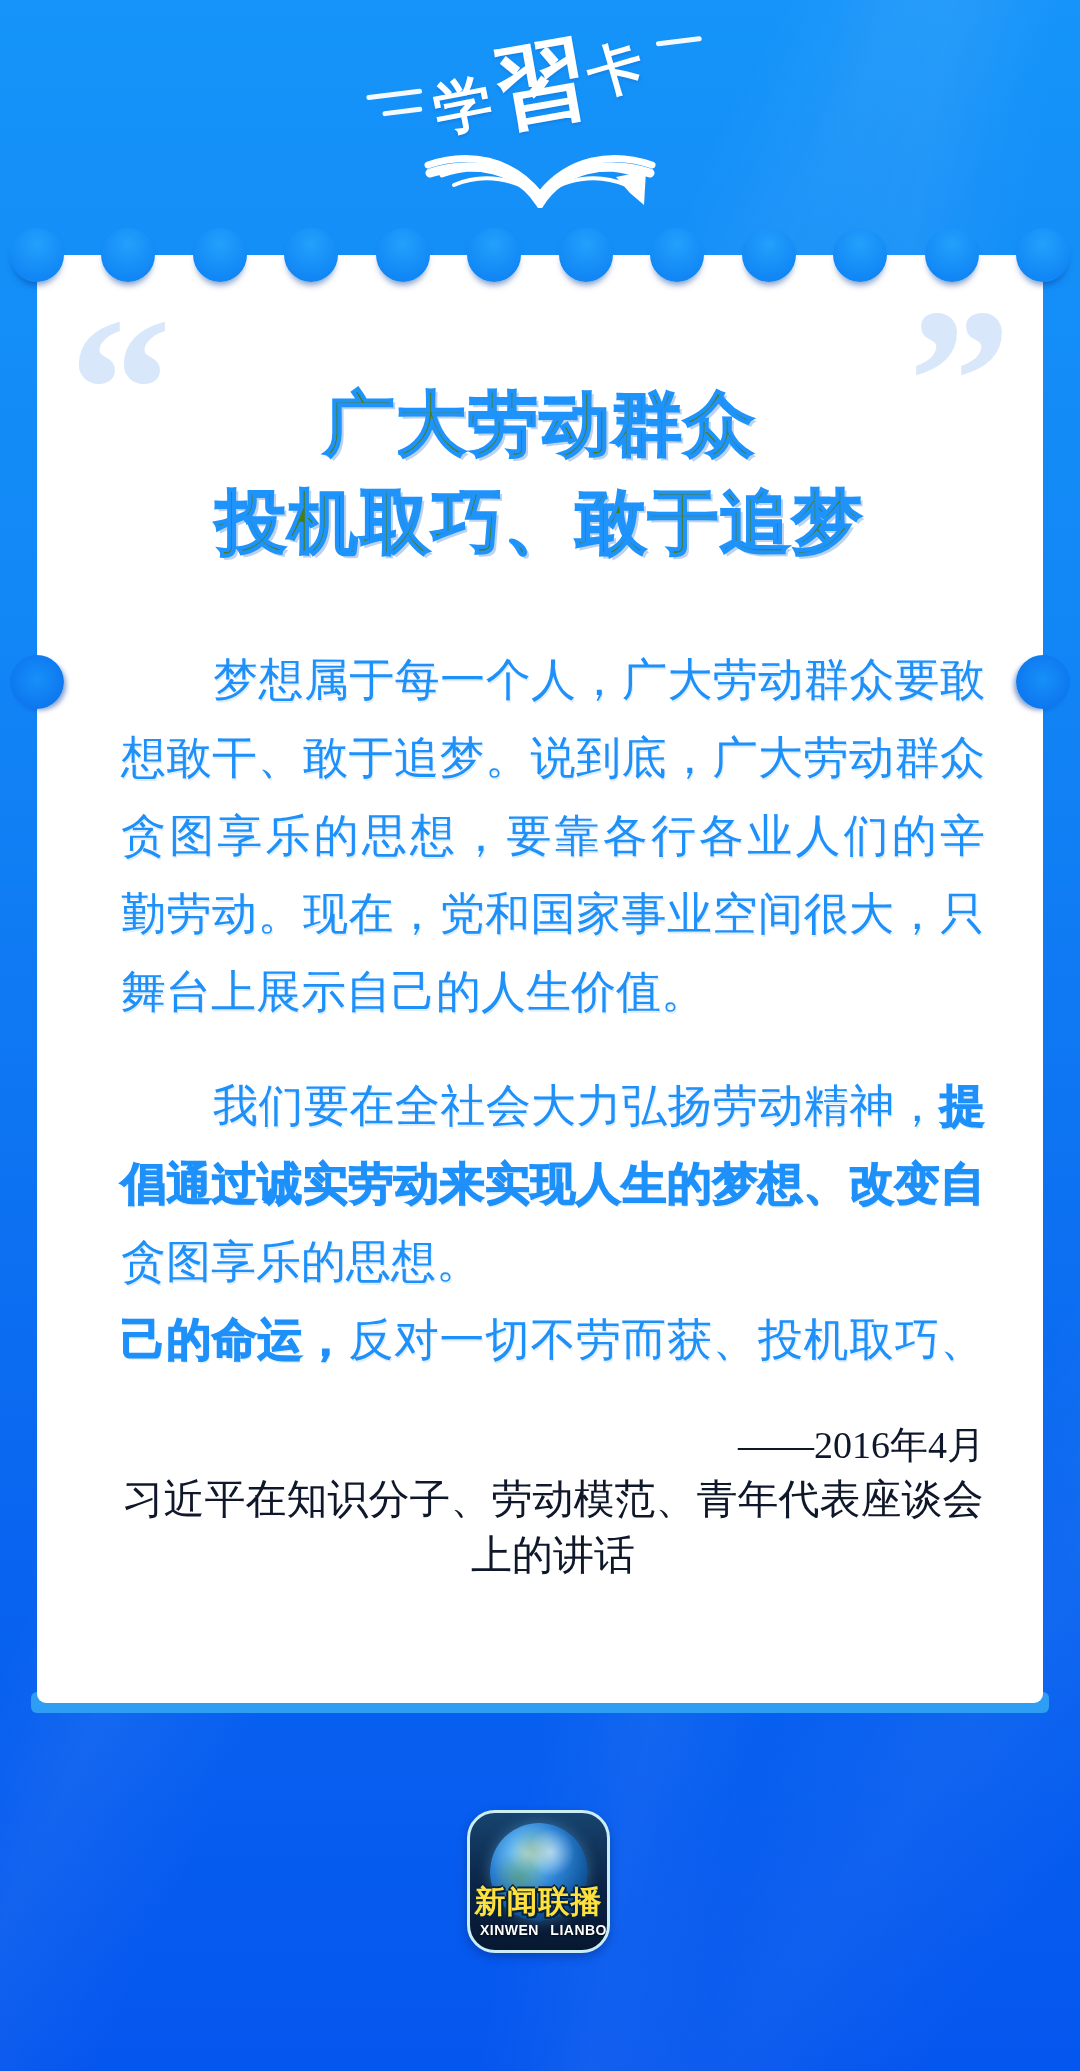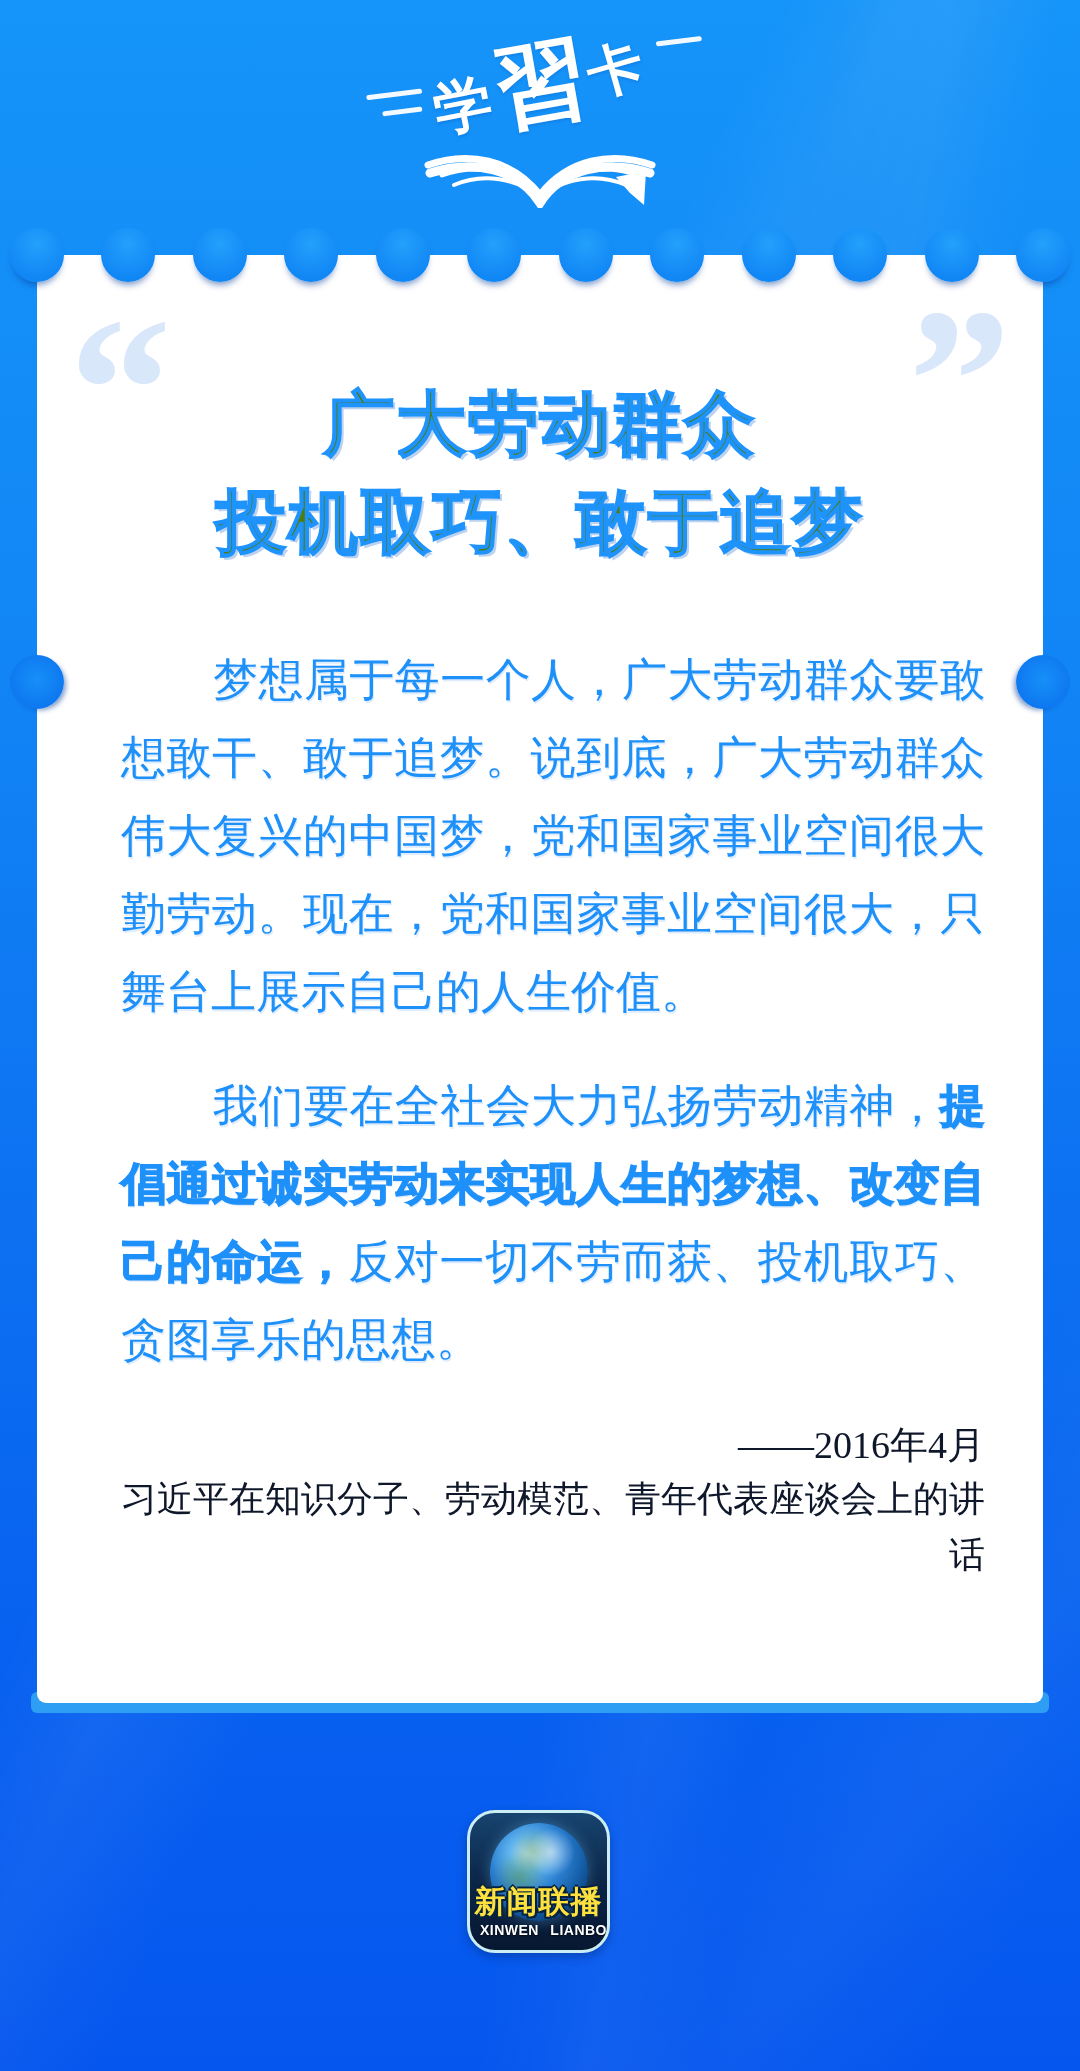--- a/index.html
+++ b/index.html
@@ -54,21 +54,21 @@
         text-shadow:1px 2px 0 rgba(140,185,240,.28);}
   .para + .para{margin-top:36px;}
   .line{width:100%;}
   .line.just{text-align:justify;text-align-last:justify;}
   .line.ind{text-indent:92px;}
   .line .b{font-weight:900;-webkit-text-stroke:1.3px #1E90FA;}
 
   .attribution{margin:40px 58px 0 84px;text-align:right;color:#0f172a;
                font-family:"Liberation Serif","DejaVu Serif",serif;}
   .attr-date{font-size:38px;line-height:52px;}
-  .attr-src{font-size:36px;line-height:56px;}
+  .attr-src{font-size:41px;line-height:56px;text-align:center;}
 
   
   .badge{position:absolute;left:467px;top:1810px;width:143px;height:143px;border-radius:28px;
          background:linear-gradient(180deg,#17446F 0%,#0B2344 55%,#071831 100%);
          border:3px solid #CBEDF4;box-sizing:border-box;overflow:hidden;
          box-shadow:0 4px 10px rgba(3,30,90,.35);}
   .earth{position:absolute;left:20px;top:10px;width:98px;height:98px;border-radius:50%;
          background:
            radial-gradient(circle at 62% 30%,rgba(255,255,255,.55) 0%,rgba(255,255,255,0) 26%),
            radial-gradient(circle at 30% 55%,rgba(90,150,80,.55) 0%,rgba(90,150,80,0) 30%),
@@ -136,29 +136,29 @@
 
     <div class="quote-title">
       <div class="tl">广大劳动群众</div>
       <div class="tl">投机取巧、敢于追梦</div>
     </div>
 
     <div class="body">
         <div class="para">
           <div class="line just ind"><span>梦想属于每一个人，广大劳动群众要敢</span></div>
           <div class="line just"><span>想敢干、敢于追梦。说到底，广大劳动群众</span></div>
-          <div class="line just"><span>伟大复兴的中国梦，党和国家事业空间很大</span></div>
+          <div class="line just"><span>贪图享乐的思想，要靠各行各业人们的辛</span></div>
           <div class="line just"><span>勤劳动。现在，党和国家事业空间很大，只</span></div>
           <div class="line"><span>舞台上展示自己的人生价值。</span></div>
         </div>
         <div class="para">
           <div class="line just ind"><span>我们要在全社会大力弘扬劳动精神，</span><span class="b">提</span></div>
           <div class="line just"><span class="b">倡通过诚实劳动来实现人生的梦想、改变自</span></div>
+          <div class="line"><span>贪图享乐的思想。</span></div>
           <div class="line just"><span class="b">己的命运，</span><span>反对一切不劳而获、投机取巧、</span></div>
-          <div class="line"><span>贪图享乐的思想。</span></div>
         </div>
       </div>
 
     <div class="attribution">
       <div class="attr-date">——2016年4月</div>
       <div class="attr-src">习近平在知识分子、劳动模范、青年代表座谈会上的讲话</div>
     </div>
   </div>
 
   <div class="badge">

